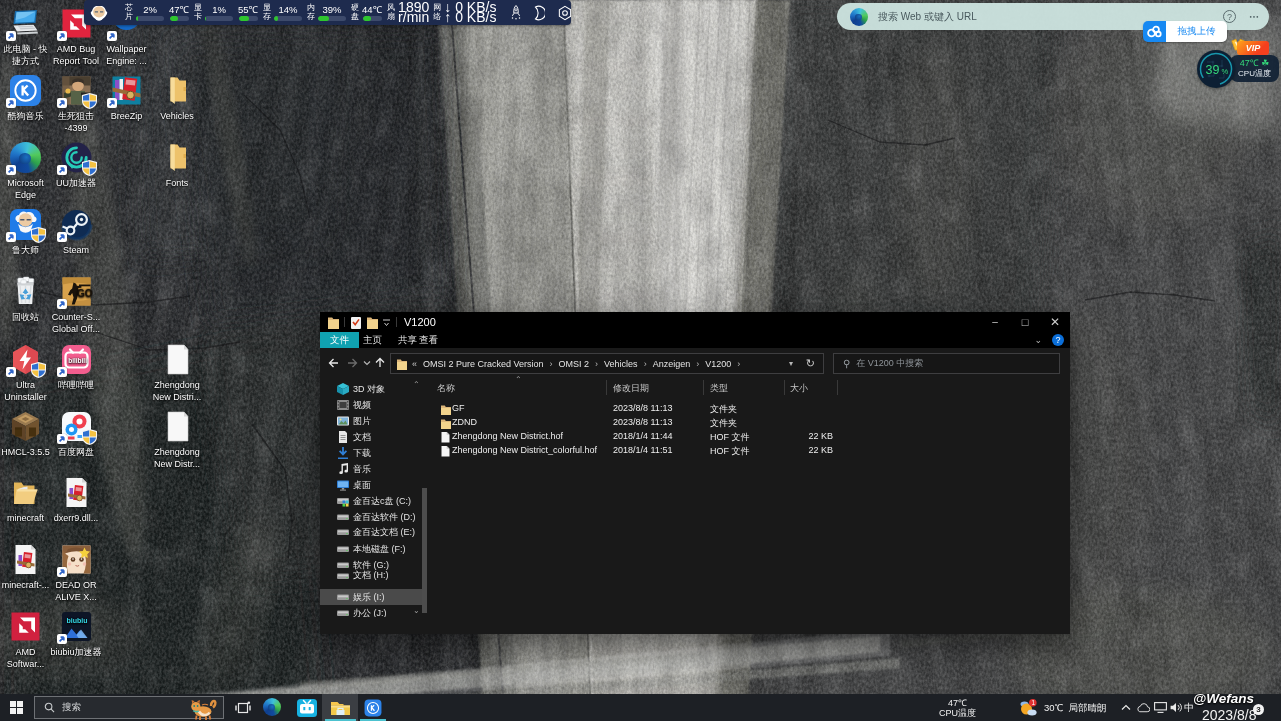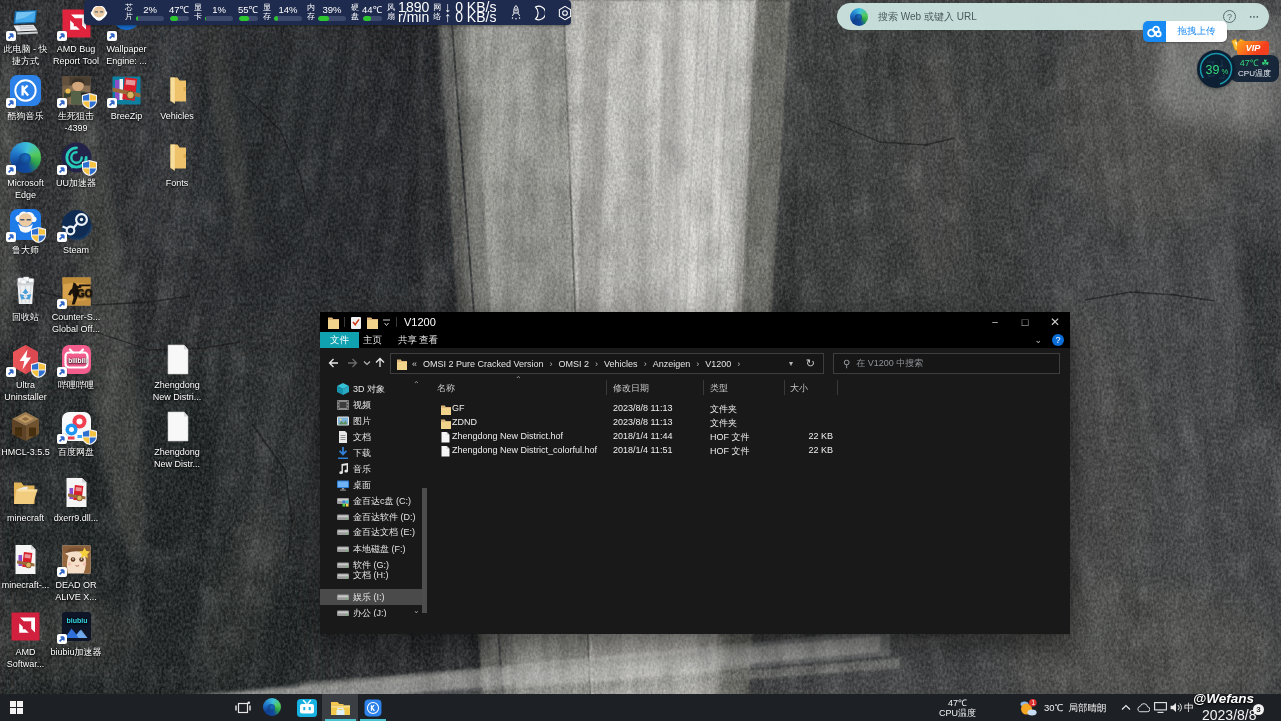--- a/index.html
+++ b/index.html
@@ -1052,20 +1052,39 @@
         <span class="cell" style="left:355px;width:49px;text-align:right">22 KB</span>
       </div>
     </div>
 <div id="task">
       <svg width="13" height="13" style="position:absolute;left:10px;top:7px">
         <rect x="0" y="0" width="6" height="6" fill="#f2f2f2"></rect>
         <rect x="7" y="0" width="6" height="6" fill="#f2f2f2"></rect>
         <rect x="0" y="7" width="6" height="6" fill="#f2f2f2"></rect>
         <rect x="7" y="7" width="6" height="6" fill="#f2f2f2"></rect>
       </svg>
+      <div id="tsearch">
+        <svg width="11" height="11" viewBox="0 0 12 12" style="margin:0 7px 0 9px">
+          <circle cx="5" cy="5" r="3.6" fill="none" stroke="#c9ccce" stroke-width="1.2"></circle>
+          <path d="M7.8 7.8 L11 11" stroke="#c9ccce" stroke-width="1.2"></path>
+        </svg>
+        <span>搜索</span>
+        <svg width="30" height="24" viewBox="0 0 30 24" style="position:absolute;right:4px;top:0px">
+          <path d="M22 9 C22 4.5 25 3 26 4.5 C27 6 26 9 24 10.5" fill="none" stroke="#e0913f" stroke-width="2.4"></path>
+          <ellipse cx="14" cy="14.5" rx="8.5" ry="5.2" fill="#e89a46"></ellipse>
+          <path d="M7.5 18.5 l-0.5 4 M11 19.5 l0 3.5 M17 19.5 l0 3.5 M20.5 18.5 l0.8 4" stroke="#d9813c" stroke-width="1.8"></path>
+          <circle cx="6.8" cy="9.5" r="4.6" fill="#e89a46"></circle>
+          <path d="M3.2 6.5 l-0.6 -3.4 3 1.2 Z M10.4 6.5 l0.6 -3.4 -3 1.2 Z" fill="#c96f33"></path>
+          <circle cx="5.2" cy="9" r="0.9" fill="#26817a"></circle>
+          <circle cx="8.6" cy="9" r="0.9" fill="#26817a"></circle>
+          <path d="M4.2 13.6 q2.8 1.8 5.6 0.4" stroke="#49b8a8" stroke-width="1.7" fill="none"></path>
+          <path d="M10 14.5 q2.5 4 6.5 3.5 q3 -0.5 4 -2.5" fill="none" stroke="#f4e3cf" stroke-width="2.6"></path>
+          <path d="M13 8 q3 -1.5 6 0" stroke="#d9813c" stroke-width="1.2" fill="none"></path>
+        </svg>
+      </div>
       <svg width="16" height="14" style="position:absolute;left:235px;top:7px" viewBox="0 0 16 14">
         <rect x="3.5" y="2.5" width="9" height="9" fill="none" stroke="#e8e8e8" stroke-width="1.2"></rect>
         <path d="M1 4.5 v5 M15 4.5 v5" stroke="#e8e8e8" stroke-width="1.4"></path>
         <circle cx="13.8" cy="1.8" r="1.3" fill="#e8e8e8"></circle>
       </svg>
       <div style="position:absolute;left:263px;top:4px">
         <div style="width:18px;height:18px;border-radius:50%;background:conic-gradient(from -40deg at 52% 46%,#2e9ad6,#3fc1d9 14%,#52c95c 34%,#2da04c 46%,#114a9e 58%,#0f3f8e 75%,#1e6fc4 88%,#2e9ad6 100%);position:relative">
           <div style="position:absolute;left:30%;top:34%;width:38%;height:38%;border-radius:50%;background:radial-gradient(circle at 62% 38%,#1a6fc0,#0d3577)"></div>
         </div>
       </div>

